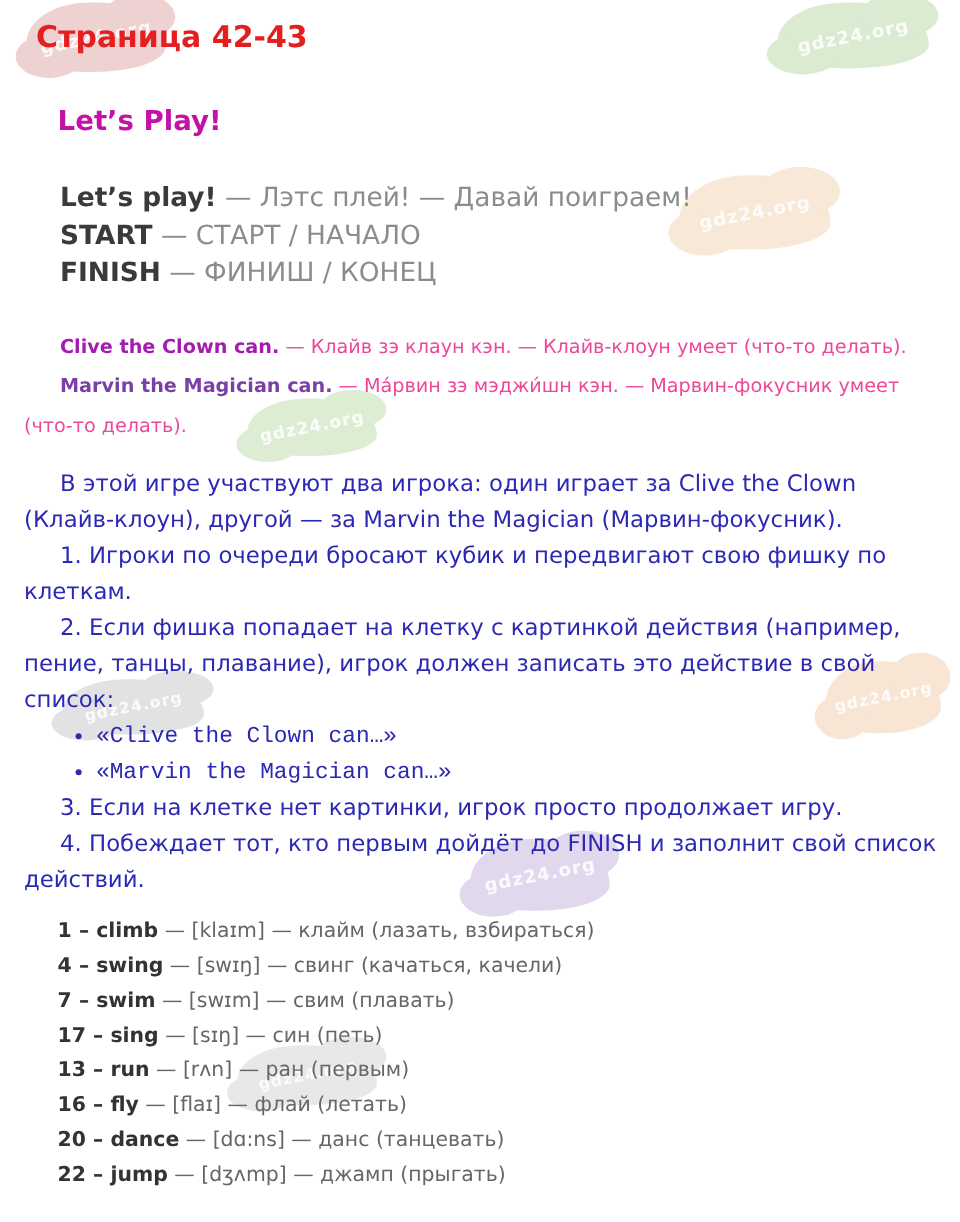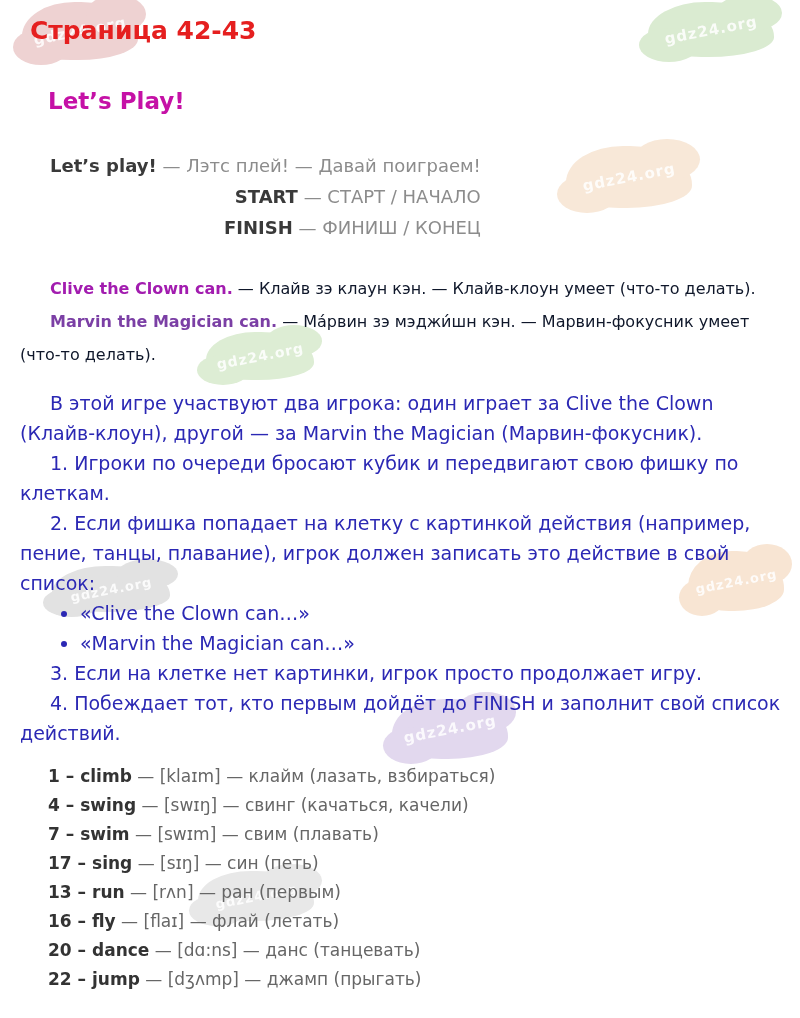--- a/index.html
+++ b/index.html
@@ -52,38 +52,38 @@
 
   .page-title{
     left:30px;top:16px;
     font-size:25px;font-weight:bold;color:#e51f1f;
   }
   .lesson-title{
     left:48px;top:88px;
     font-size:23px;font-weight:bold;color:#c511a6;
   }
 
-  .vocab-block{left:50px;top:150px;line-height:31px;font-size:18px;text-align:right;}
+  .vocab-block{left:50px;top:150px;line-height:31px;font-size:22px;}
   .vocab-block p{margin:0;}
   .vocab-en{color:#3a3a3a;font-weight:bold;}
   .vocab-ru{color:#8c8c8c;}
 
   .phrase-block{left:20px;top:272px;width:762px;line-height:33px;font-size:16px;}
   .phrase-block p{margin:0;text-indent:30px;}
   .phrase-en{font-weight:bold;}
   .phrase-en.clive{color:#a21caf;}
   .phrase-en.marvin{color:#7b3fa5;margin-top:20px;}
-  .phrase-ru{color:#0f172a;}
+  .phrase-ru{color:#ec4899;}
 
   .rules-block{
     left:20px;top:388px;width:762px;
     line-height:30px;font-size:19px;color:#2b28b4;
   }
   .rules-block p{margin:0;text-indent:30px;}
-  .rules-block ul{margin:0;padding:0 0 0 60px;list-style:disc;}
+  .rules-block ul{margin:0;padding:0 0 0 60px;list-style:disc;font-family:Liberation Mono, monospace;}
   .rules-block li{line-height:30px;}
 
   .word-list{left:48px;top:762px;line-height:29px;font-size:17px;}
   .word-list p{margin:0;white-space:nowrap;}
   .wl-strong{color:#333333;font-weight:bold;}
   .wl-gray{color:#666666;}
 </style>
 </head>
 <body>
 

